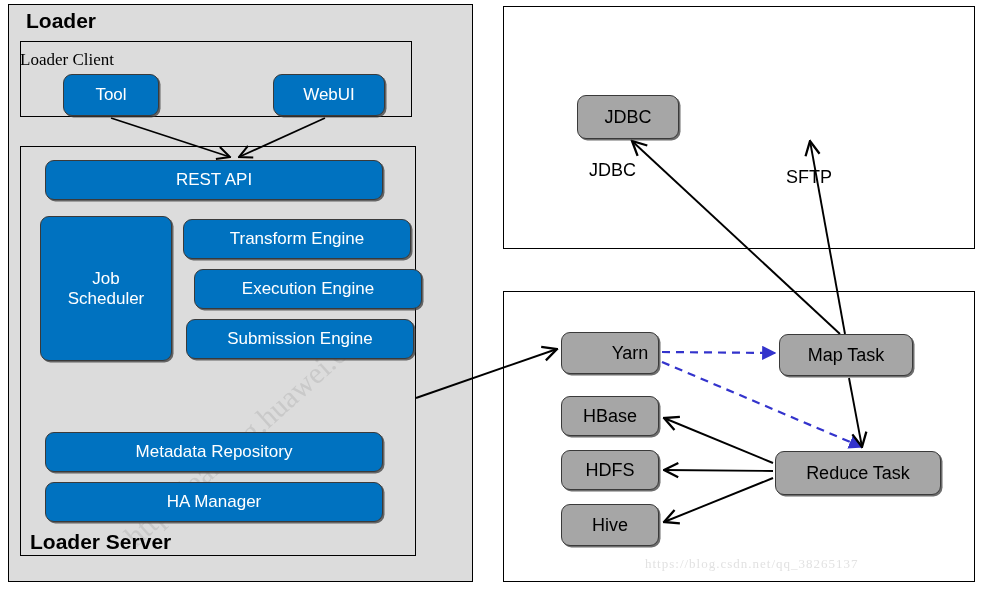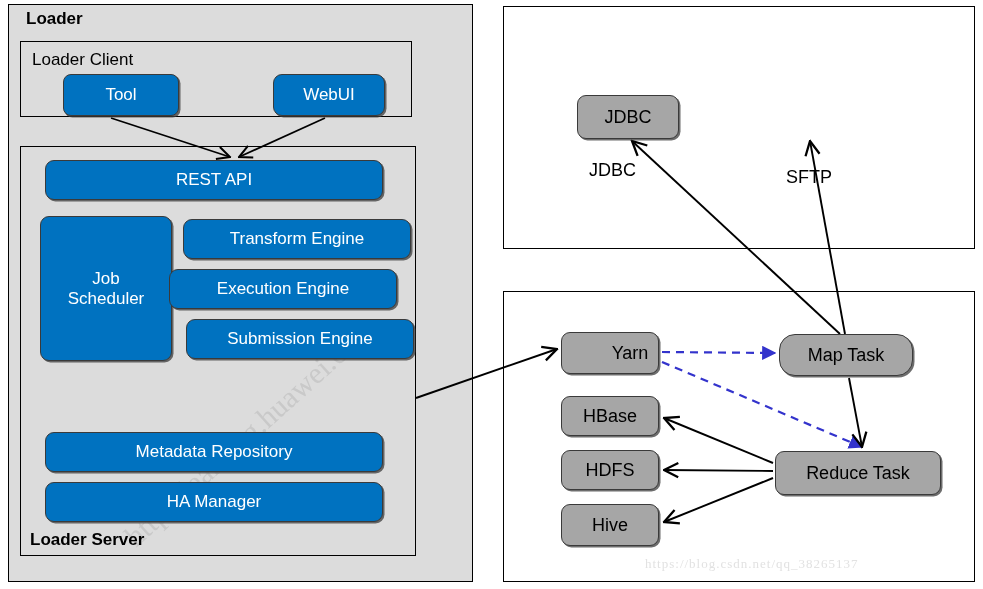--- a/index.html
+++ b/index.html
@@ -44,35 +44,35 @@
   #mapreduce-panel {
     left: 503px; top: 291px; width: 472px; height: 291px;
     background: #ffffff;
     border: 1px solid #000000;
   }
 
   
   .panel-title {
     position: absolute;
     font-weight: bold;
-    font-size: 17px;
+    font-size: 21px;
     color: #000000;
     white-space: nowrap;
     z-index: 6;
   }
   #loader-title      { left: 26px;  top: 9px; }
   #loader-server-title { left: 30px; top: 530px; text-align: right; }
   .panel-subtitle {
     position: absolute;
     font-size: 17px;
     color: #000000;
     white-space: nowrap;
     z-index: 6;
   }
-  #loader-client-title { left: 32px; top: 50px; }
+  #loader-client-title { left: 20px; top: 50px; font-family: Liberation Serif, serif; }
 
   
   .node {
     position: absolute;
     box-sizing: border-box;
     display: flex;
     align-items: center;
     justify-content: center;
     text-align: center;
     border-radius: 9px;
@@ -86,41 +86,41 @@
     color: #ffffff;
     font-size: 17px;
   }
   .node.gray {
     background: #a6a6a6;
     color: #000000;
     font-size: 18px;
   }
 
   
-  #node-tool          { left: 63px;  top: 74px;  width: 116px;  height: 42px; border-radius: 8px; }
+  #node-tool          { left: 63px;  top: 74px;  width: 96px;  height: 42px; }
   #node-webui         { left: 273px; top: 74px;  width: 112px; height: 42px; }
   #node-rest-api      { left: 45px;  top: 160px; width: 338px; height: 40px; }
   #node-job-scheduler { left: 40px;  top: 216px; width: 132px; height: 145px; }
   #node-transform-engine { left: 183px; top: 219px; width: 228px; height: 40px; text-align: right; }
-  #node-execution-engine { left: 169px; top: 269px; width: 228px; height: 40px; }
+  #node-execution-engine { left: 194px; top: 269px; width: 228px; height: 40px; }
   #node-submission-engine{ left: 186px; top: 319px; width: 228px; height: 40px; }
   #node-job-manager      { left: 45px;  top: 378px; width: 338px; height: 40px; }
   #node-metadata-repository { left: 45px; top: 432px; width: 338px; height: 40px; }
   #node-ha-manager       { left: 45px;  top: 482px; width: 338px; height: 40px; }
 
   
   #node-jdbc  { left: 577px; top: 95px;  width: 102px; height: 44px; }
   #node-file  { left: 760px; top: 95px;  width: 98px;  height: 44px; }
 
   
   #node-yarn        { left: 561px; top: 332px; width: 98px;  height: 42px; padding-left: 40px; }
   #node-hbase       { left: 561px; top: 396px; width: 98px;  height: 40px; }
   #node-hdfs        { left: 561px; top: 450px; width: 98px;  height: 40px; }
   #node-hive        { left: 561px; top: 504px; width: 98px;  height: 42px; }
-  #node-map-task    { left: 779px; top: 334px; width: 134px; height: 42px; border-radius: 16px; }
+  #node-map-task    { left: 779px; top: 334px; width: 134px; height: 42px; }
   #node-reduce-task { left: 775px; top: 451px; width: 166px; height: 44px; }
 
   
   .edge-label {
     position: absolute;
     font-size: 18px;
     color: #000000;
     white-space: nowrap;
     z-index: 5;
   }

